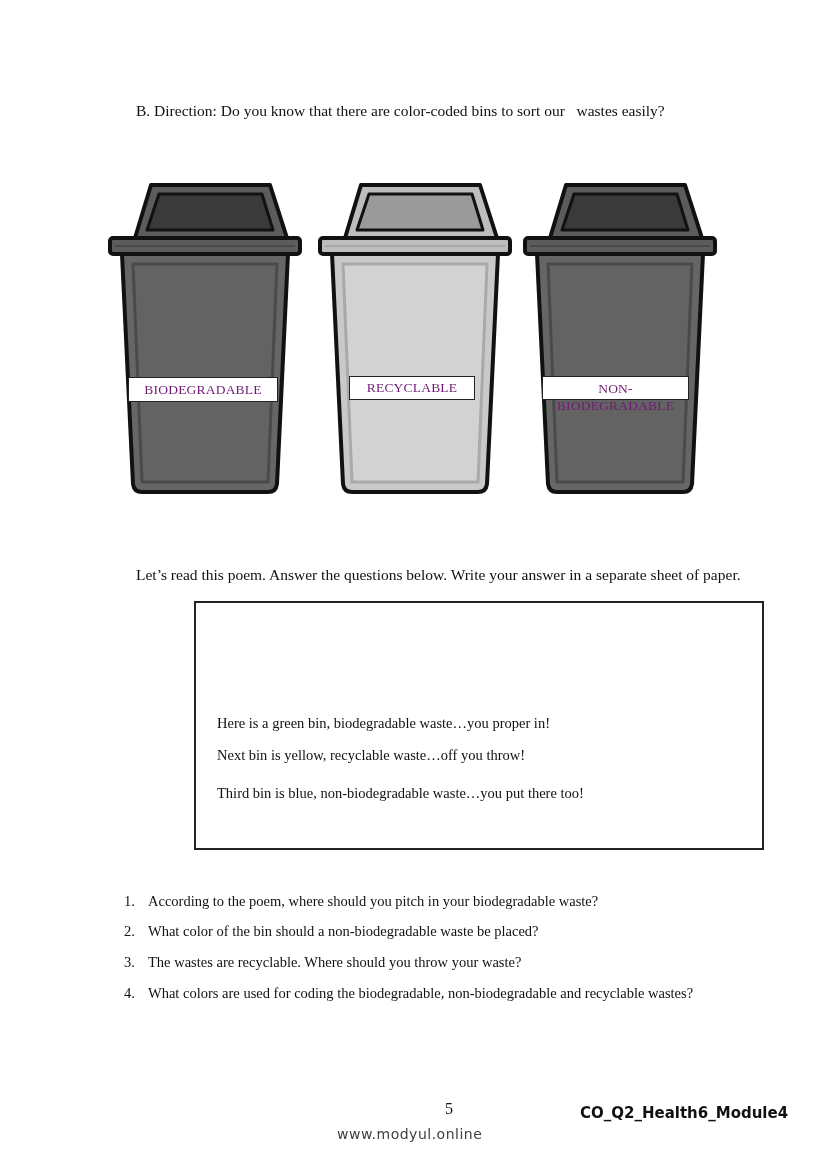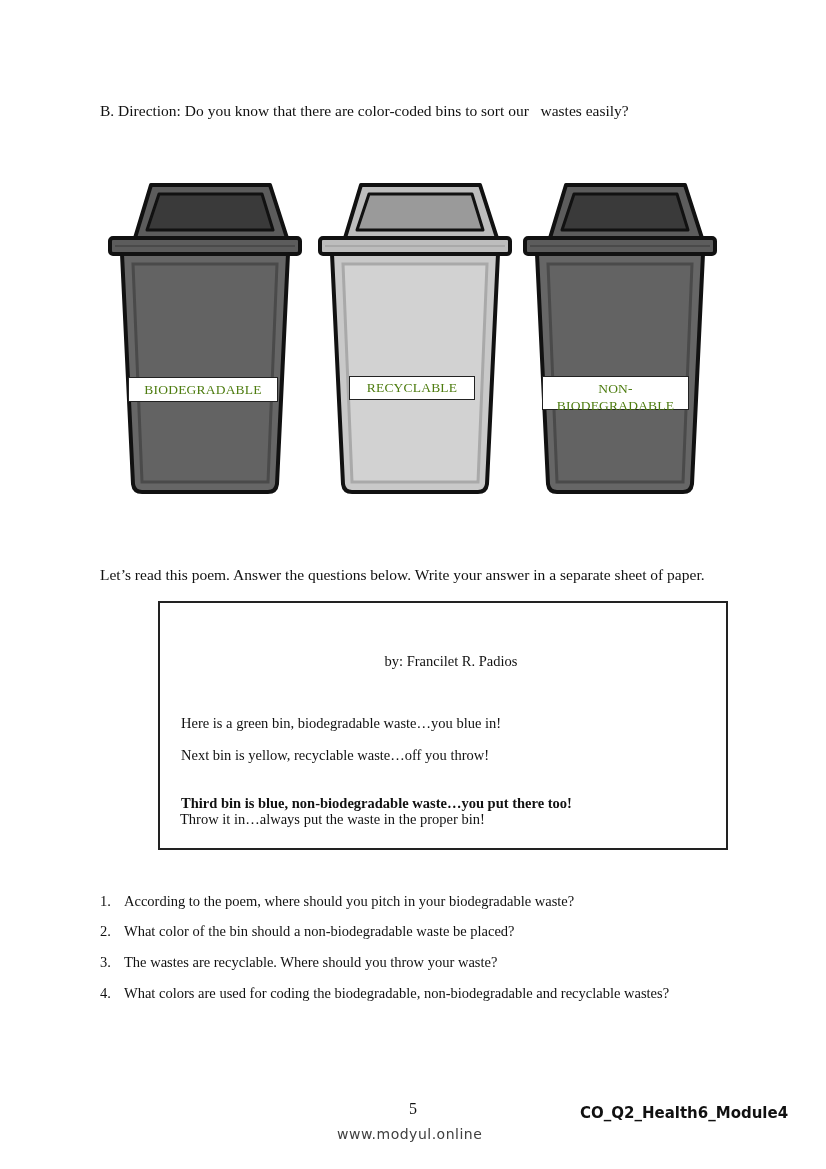--- a/index.html
+++ b/index.html
@@ -1,42 +1,42 @@
 <!DOCTYPE html>
 <html><head>
 <meta charset="utf-8">
 <style>
   html, body { margin: 0; padding: 0; background: #ffffff; }
   body { width: 826px; height: 1169px; position: relative; overflow: hidden;
          font-family: "DejaVu Serif", "Liberation Serif", serif; color: #111; }
   .abs { position: absolute; }
-  .serif { font-family: "Liberation Serif", "DejaVu Serif", serif; }
+  .serif { font-family: "Liberation Serif", "DejaVu Serif", serif; margin-left: 36px; }
   .txt { font-size: 15.5px; line-height: 20px; }
 
   .direction { left: 100px; top: 101px; width: 628px; }
   .direction .lead { white-space: nowrap; }
   .direction .cont { padding-left: 106px; text-align: justify; }
 
   .bins { left: 105px; top: 180px; width: 615px; height: 320px; }
   .bin { position: absolute; top: 0; width: 200px; height: 320px; }
   .bin svg { position: absolute; left: 0; top: 0; }
   .bin-label { position: absolute; background: #fff; border: 1px solid #222;
                font-family: "Liberation Serif", "DejaVu Serif", serif; font-size: 13.5px;
-               text-align: center; line-height: 17px; color: #4d7c0f; letter-spacing: 0.2px; }
+               text-align: center; line-height: 17px; color: #701a75; letter-spacing: 0.2px; }
 
   .intro { left: 100px; top: 565px; width: 628px; text-align: justify; }
 
   .poem-box { left: 158px; top: 601px; width: 570px; height: 249px; border: 2px solid #222; box-sizing: border-box; }
   .poem-title { position: absolute; left: 0; width: 100%; top: 18px; text-align: center; font-weight: bold; font-size: 14.5px; padding-left: 0; }
   .poem-title span { display: inline-block; transform: translateX(-30px); }
   .poem-author { position: absolute; left: 0; width: 100%; top: 50px; text-align: center; font-size: 14.5px; }
   .poem-author span { display: inline-block; transform: translateX(8px); }
   .poem-line { position: absolute; left: 21px; font-size: 14.5px; white-space: nowrap; }
 
-  .question { left: 100px; width: 628px; font-size: 14.5px; line-height: 20px; }
+  .question { left: 88px; width: 628px; font-size: 14.5px; line-height: 20px; }
   .q-num { display: inline-block; width: 24px; }
 
   .page-num { left: 400px; top: 1100px; width: 26px; text-align: center; font-size: 16px; }
   .module-code { left: 580px; top: 1104px; font-family: "DejaVu Sans", "Liberation Sans", sans-serif; font-weight: bold; font-size: 15px; }
   .watermark { left: 337px; top: 1126px; font-family: "DejaVu Sans", "Liberation Sans", sans-serif; font-size: 14px; color: #404040; letter-spacing: 0.5px; }
 </style>
 </head>
 <body>
 
 <div class="abs direction txt serif">
@@ -74,34 +74,32 @@
         <path d="M28 84 L172 84 L163 302 L37 302 Z" fill="#636363" stroke="#4a4a4a" stroke-width="3"></path>
       </svg>
     </div>
 
   <div class="bin-label" style="left:23px; top:197px; width:148px; height:23px; line-height:23px;">
     <span>BIODEGRADABLE</span>
   </div>
   <div class="bin-label" style="left:244px; top:196px; width:124px; height:22px; line-height:22px;">
     <span>RECYCLABLE</span>
   </div>
-  <div class="bin-label" style="left:437px; top:196px; width:147px; height:34px; padding-top:3px; box-sizing:border-box;">
+  <div class="bin-label" style="left:437px; top:196px; width:147px; height:24px; padding-top:3px; box-sizing:border-box;">
     <div>NON-</div>
     <div>BIODEGRADABLE</div>
   </div>
 </div>
 
 <div class="abs intro txt serif">Let’s read this poem.  Answer the questions below.  Write your answer in a separate sheet of paper.</div>
 
 <div class="abs poem-box serif">
-  <div class="poem-author"><span>by: Francilet R. Padios</span></div>
-  <div class="poem-line" style="top:112px;">Here is a green bin, biodegradable waste…you blue in!</div>
+  <div class="poem-line" style="top:112px;">Here is a green bin, biodegradable waste…you proper in!</div>
   <div class="poem-line" style="top:144px;">Next bin is yellow, recyclable waste…off you throw!</div>
-  <div class="poem-line" style="top:192px;font-weight:bold;">Third bin is blue, non-biodegradable waste…you put there too!</div>
-  <div class="poem-line" style="top:208px; left:20px;">Throw it in…always put the waste in the proper bin!</div>
+  <div class="poem-line" style="top:182px;">Third bin is blue, non-biodegradable waste…you put there too!</div>
 </div>
 
 <div class="abs question serif" style="top:891px;">
   <span class="q-num">1.</span><span>According to the poem, where should you pitch in your biodegradable waste?</span>
 </div>
 <div class="abs question serif" style="top:921px;">
   <span class="q-num">2.</span><span>What color of the bin should a non-biodegradable waste be placed?</span>
 </div>
 <div class="abs question serif" style="top:952px;">
   <span class="q-num">3.</span><span>The wastes are recyclable.  Where should you throw your waste?</span>

